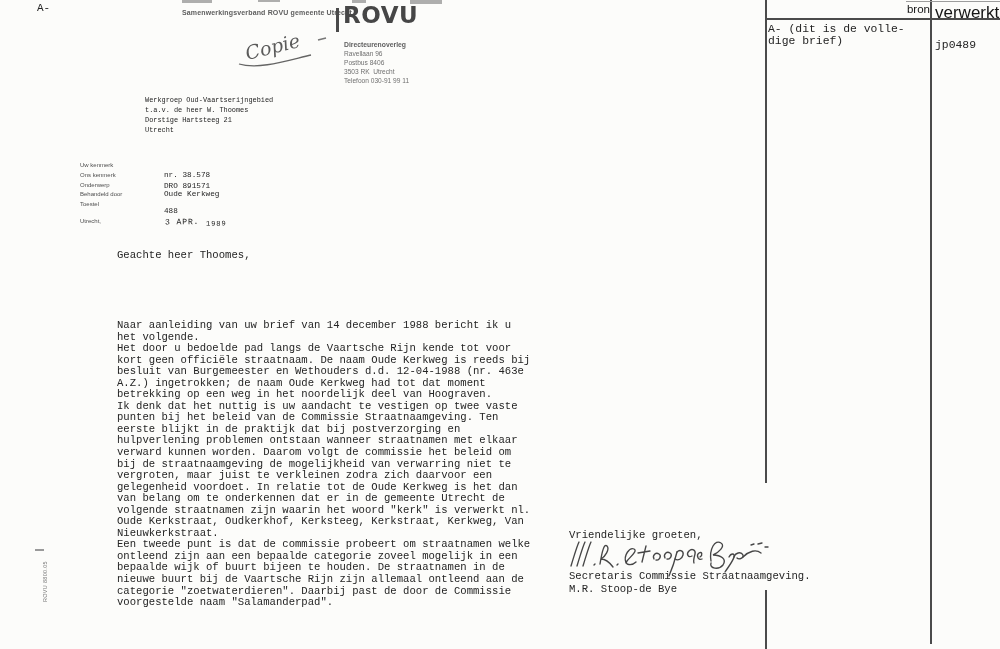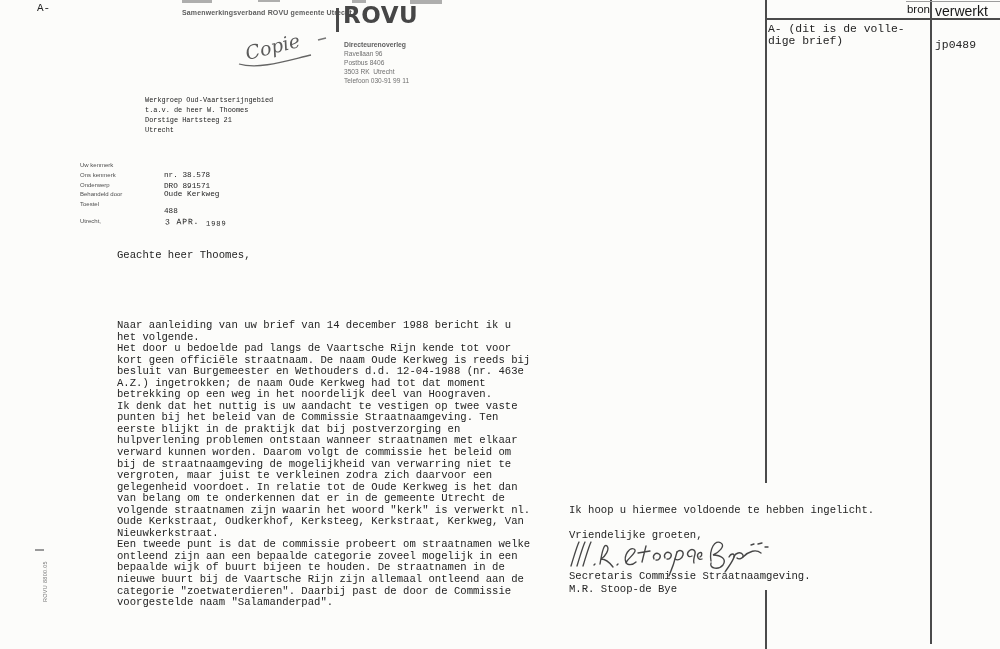--- a/index.html
+++ b/index.html
@@ -44,21 +44,21 @@
   .signature-svg{left:566px;top:535px;overflow:visible;}
 
   
   .vline{width:1.8px;background:#4b4b4b;}
   .vl-a1{left:765px;top:0;height:483px;}
   .vl-a2{left:765px;top:590px;height:59px;}
   .vl-b{left:930px;top:0;height:644px;}
   .hline-header{left:765px;top:18px;width:235px;height:1.5px;background:#4b4b4b;}
   .hline-topedge{left:906px;top:1px;width:94px;height:1px;background:#9c9c9c;}
   .bron-header{left:765px;top:3px;width:165px;text-align:right;font-size:11.5px;color:#161616;}
-  .verwerkt-header{left:935px;top:3px;font-size:14px;color:#161616;}
+  .verwerkt-header{left:935px;top:3px;font-size:17px;color:#161616;}
   .bron-cell{left:768px;top:23px;font-size:11.4px;line-height:12.4px;}
   .verwerkt-cell{left:935px;top:39px;font-size:11.4px;}
 
   
   .copie-svg{left:233px;top:26px;overflow:visible;}
 
   
   .smudge{background:#6e6e6e;opacity:.55;}
 </style>
 </head>
@@ -126,21 +126,20 @@
 volgende straatnamen zijn waarin het woord "kerk" is verwerkt nl.
 Oude Kerkstraat, Oudkerkhof, Kerksteeg, Kerkstraat, Kerkweg, Van
 Nieuwkerkstraat.
 Een tweede punt is dat de commissie probeert om straatnamen welke
 ontleend zijn aan een bepaalde categorie zoveel mogelijk in een
 bepaalde wijk of buurt bijeen te houden. De straatnamen in de
 nieuwe buurt bij de Vaartsche Rijn zijn allemaal ontleend aan de
 categorie "zoetwaterdieren". Daarbij past de door de Commissie
 voorgestelde naam "Salamanderpad".</div>
 
-  <div class="abs mono close-hope">Ik hoop u hiermee voldoende te hebben ingelicht.</div>
   <div class="abs mono close-greet">Vriendelijke groeten,</div>
 
   <svg class="abs signature-svg" width="205" height="42" viewBox="0 0 205 42">
     <g stroke="#333" stroke-width="1.35" fill="none" stroke-linecap="round" opacity="0.9">
       <path d="M5,31 C8,21 11,11 13,7"></path>
       <path d="M11,31 C14,21 17,11 19,7"></path>
       <path d="M17,31 C20,21 23,11 25,7"></path>
       <path d="M28,30 l1,-1"></path>
       <path d="M34,29 C36,17 38,8 41,11 C44,14 39,22 35,24 C40,24 44,28 47,32"></path>
       <path d="M51,30 l1,-1"></path>

